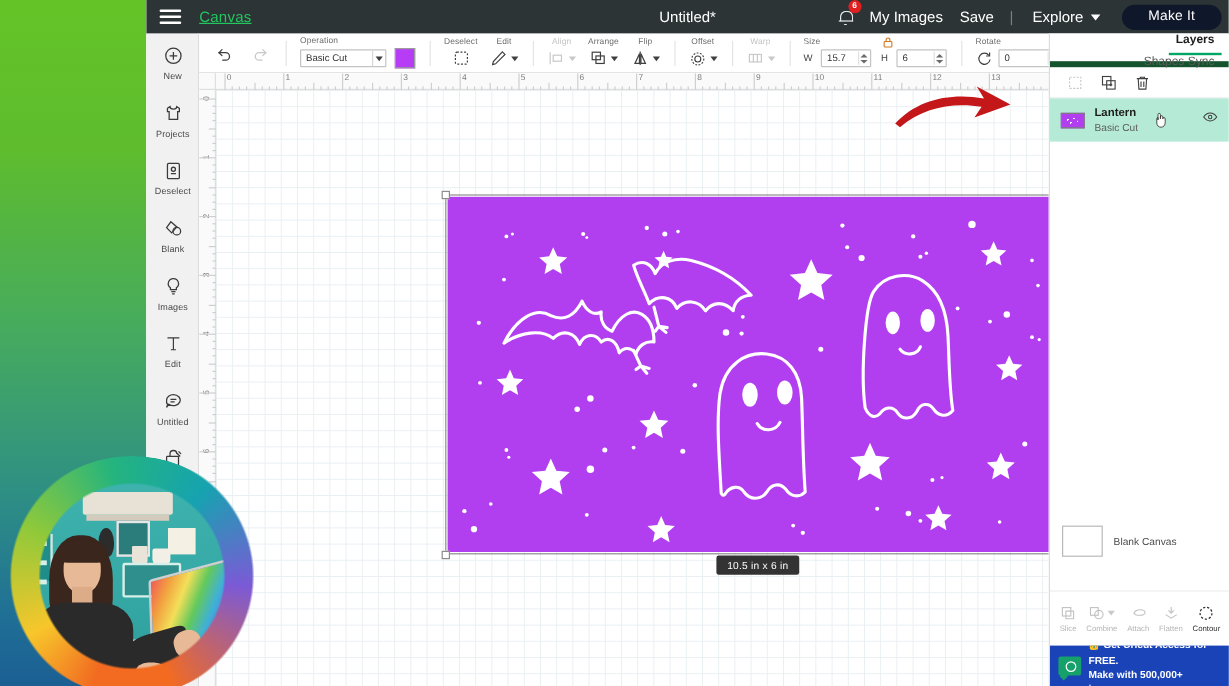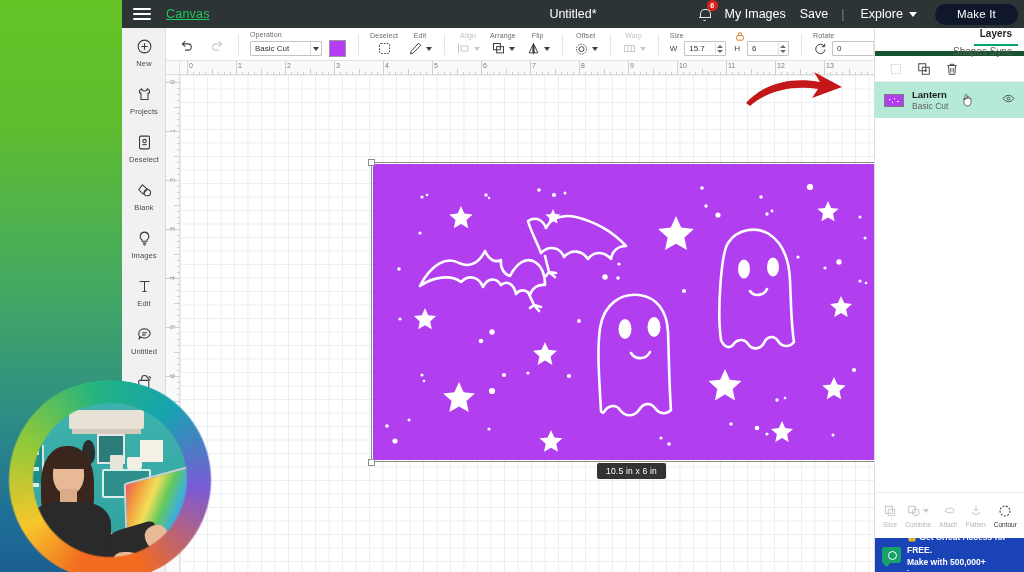--- a/index.html
+++ b/index.html
@@ -858,20 +858,24 @@
             </svg>
         </span>
         <span class="eye">
           <svg width="13" height="13" viewBox="0 0 24 24" fill="none" stroke="currentColor" stroke-width="1.6">
               <path d="M2 12s4-6 10-6 10 6 10 6-4 6-10 6-10-6-10-6z"></path>
               <circle cx="12" cy="12" r="2.6"></circle>
             </svg>
         </span>
       </div>
 
+      <div class="blankcanvas">
+        <div class="bc-sw"></div>
+        <span class="bc-lb">Blank Canvas</span>
+      </div>
 
       <div class="bottools">
         <div class="bt">
           <span class="bt-ico">
             <svg width="14" height="14" viewBox="0 0 24 24" fill="none" stroke="currentColor" stroke-width="1.6">
                 <rect x="4" y="4" width="12" height="12"></rect>
                 <path d="M9 9h11v11H9z"></path>
               </svg>
           </span>
           <span class="bt-lb">Slice</span>

